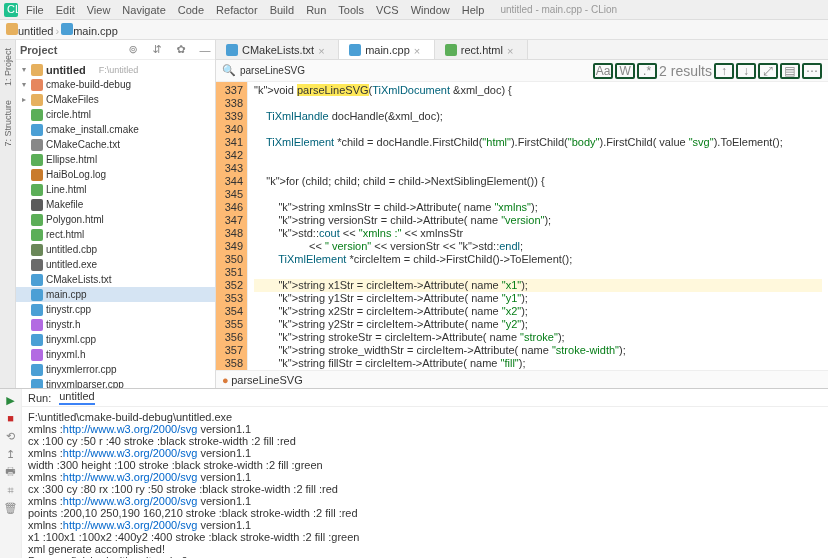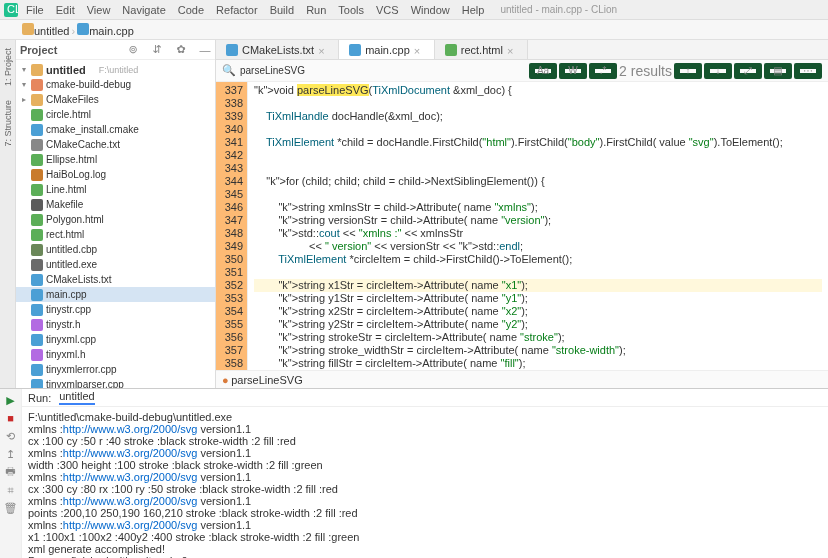--- a/index.html
+++ b/index.html
@@ -1,20 +1,20 @@
 <!DOCTYPE html>
 <html><head>
 <meta charset="utf-8">
 <style>
 *{box-sizing:border-box;margin:0;padding:0;font-family:"Segoe UI",Arial,sans-serif;font-size:11px;color:#333}
 body{background:#f2f2f2;display:flex;flex-direction:column;height:558px;width:828px;overflow:hidden}
 .menubar{display:flex;align-items:center;gap:2px;background:#efefef;border-bottom:1px solid #ddd;height:20px;padding:0 4px}
 .menubar .mi{padding:2px 6px;color:#555;cursor:pointer}
 .menubar .title{margin-left:8px;color:#999;font-size:10px}
-.crumb{display:flex;align-items:center;gap:6px;height:20px;background:#f7f7f7;border-bottom:1px solid #e0e0e0;padding:0 22px;font-size:10px;color:#555}
+.crumb{display:flex;align-items:center;gap:6px;height:20px;background:#f7f7f7;border-bottom:1px solid #e0e0e0;padding:0 6px;font-size:10px;color:#555}
 .crumb .ico{display:inline-block;width:12px;height:12px}
 .crumb .sep{color:#bbb;margin:0 2px}
 .main{flex:1;display:flex;min-height:0}
 .sidetab{width:16px;background:#ececec;border-right:1px solid #ddd;display:flex;flex-direction:column;align-items:center;gap:14px;padding-top:8px}
 .sidetab .vt{writing-mode:vertical-rl;transform:rotate(180deg);font-size:9px;color:#666;cursor:pointer}
 .project{width:200px;background:#fff;border-right:1px solid #ddd;display:flex;flex-direction:column}
 .proj-hdr{display:flex;align-items:center;height:20px;border-bottom:1px solid #eee;padding:0 4px;gap:12px}
 .proj-hdr .t{font-weight:bold;color:#555;flex:1}
 .proj-hdr .hic{width:12px;height:12px;color:#888;cursor:pointer;display:inline-flex;align-items:center;justify-content:center}
 .tree{flex:1;overflow:auto;padding:2px 0}
@@ -27,21 +27,21 @@
 .i1{padding-left:14px}.i2{padding-left:28px}
 .editor{flex:1;display:flex;flex-direction:column;min-width:0}
 .etabs{display:flex;height:20px;background:#f4f4f4;border-bottom:1px solid #ddd}
 .etab{display:flex;align-items:center;gap:4px;padding:0 10px;border-right:1px solid #ddd;cursor:pointer;background:#f0f0f0;font-size:10px}
 .etab.active{background:#fff}
 .etab .ci{width:10px;height:10px;color:#aaa;cursor:pointer}
 .findbar{display:flex;align-items:center;gap:6px;height:22px;border-bottom:1px solid #eee;padding:0 6px;background:#fafafa}
 .findbar .sic{color:#888;width:12px}
 .findbar input{border:none;outline:none;flex:0 0 160px;background:transparent;font-size:10px}
 .findbar .opts{display:flex;gap:2px;margin-left:auto;align-items:center}
-.findbar .opt{width:28px;height:16px;border:6px solid #14532d;border-radius:2px;display:flex;align-items:center;justify-content:center;font-size:10px;color:#888;cursor:pointer}
+.findbar .opt{width:20px;height:16px;border:2px solid #14532d;border-radius:2px;display:flex;align-items:center;justify-content:center;font-size:12px;color:#888;cursor:pointer}
 .findbar .res{font-size:14px;color:#888}
 .code{flex:1;display:flex;background:#fff;overflow:hidden;font-family:Consolas,monospace;font-size:10px}
 .gutter{width:32px;background:#fdba74;border-right:1px solid #eee;text-align:right;padding:2px 4px;color:#bbb;line-height:13px}
 .lines{flex:1;padding:2px 6px;line-height:13px;white-space:pre;overflow:auto}
 .lines .ln{min-height:13px}
 .lines .hl{background:#fff8dc}.s{color:#067d17}.t{color:#00627a}.hlm{background:#ffe959}
 .crumb2{height:18px;border-top:1px solid #eee;display:flex;align-items:center;padding:0 6px;font-size:9px;color:#888;background:#fafafa}
 .runpanel{height:170px;border-top:1px solid #ccc;display:flex;background:#fff}
 .runtb{width:22px;background:#f4f4f4;border-right:1px solid #eee;display:flex;flex-direction:column;gap:4px;padding:4px 0;align-items:center}
 .runtb .rb{width:14px;height:14px;cursor:pointer;color:#888;display:flex;align-items:center;justify-content:center}

